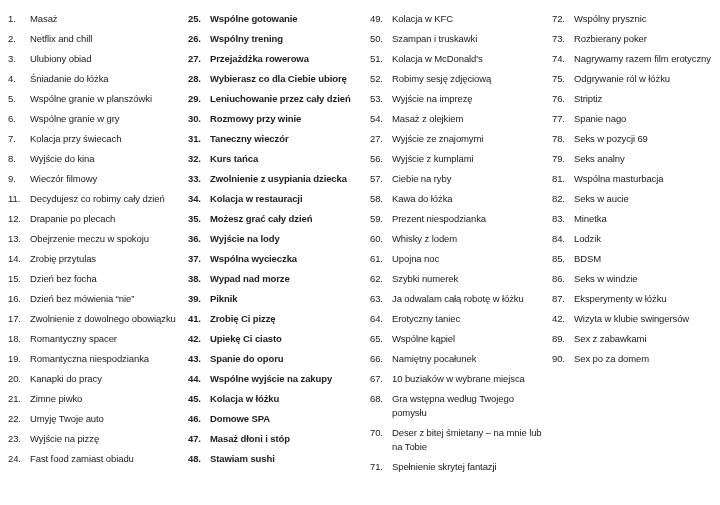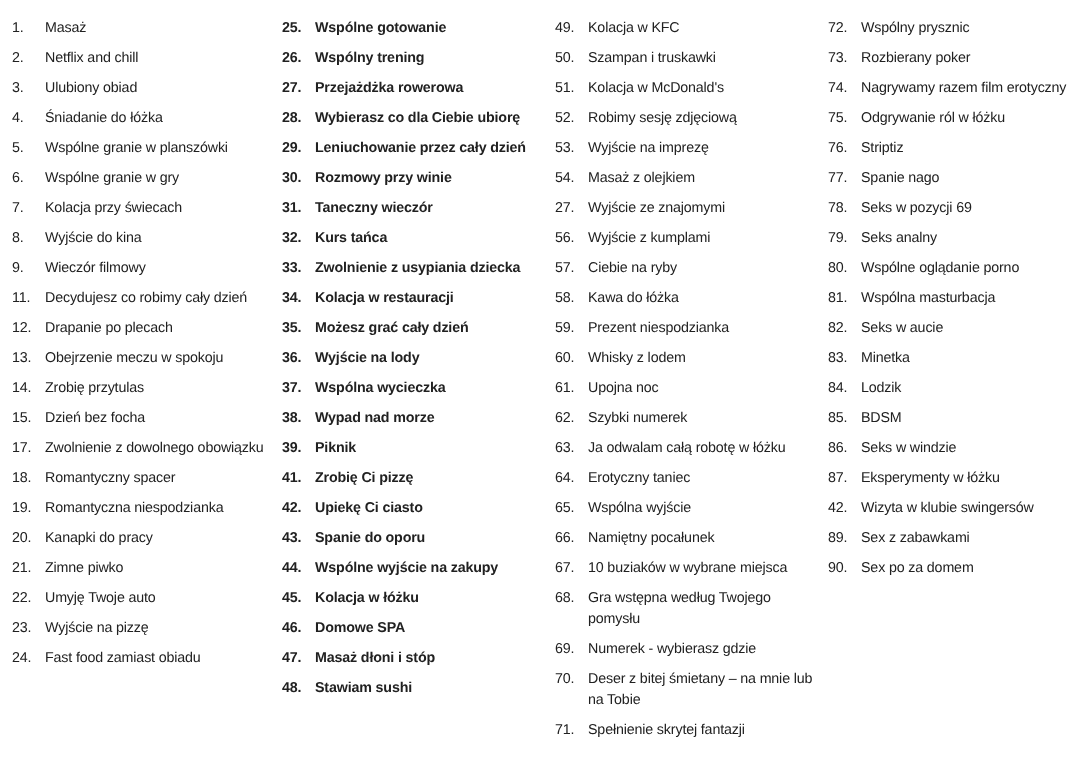--- a/index.html
+++ b/index.html
@@ -89,20 +89,24 @@
       </div>
       <div class="item">
         <span class="num">14.</span>
         <span class="txt">Zrobię przytulas</span>
       </div>
       <div class="item">
         <span class="num">15.</span>
         <span class="txt">Dzień bez focha</span>
       </div>
       <div class="item">
+        <span class="num">16.</span>
+        <span class="txt">Dzień bez mówienia “nie”</span>
+      </div>
+      <div class="item">
         <span class="num">17.</span>
         <span class="txt">Zwolnienie z dowolnego obowiązku</span>
       </div>
       <div class="item">
         <span class="num">18.</span>
         <span class="txt">Romantyczny spacer</span>
       </div>
       <div class="item">
         <span class="num">19.</span>
         <span class="txt">Romantyczna niespodzianka</span>
@@ -282,39 +286,35 @@
       <div class="item bold">
         <span class="num">63.</span>
         <span class="txt">Ja odwalam całą robotę w łóżku</span>
       </div>
       <div class="item bold">
         <span class="num">64.</span>
         <span class="txt">Erotyczny taniec</span>
       </div>
       <div class="item bold">
         <span class="num">65.</span>
-        <span class="txt">Wspólna wyjście</span>
+        <span class="txt">Wspólne kąpiel</span>
       </div>
       <div class="item bold">
         <span class="num">66.</span>
         <span class="txt">Namiętny pocałunek</span>
       </div>
       <div class="item bold">
         <span class="num">67.</span>
         <span class="txt">10 buziaków w wybrane miejsca</span>
       </div>
       <div class="item bold">
         <span class="num">68.</span>
         <span class="txt">Gra wstępna według Twojego pomysłu</span>
       </div>
       <div class="item bold">
-        <span class="num">69.</span>
-        <span class="txt">Numerek - wybierasz gdzie</span>
-      </div>
-      <div class="item bold">
         <span class="num">70.</span>
         <span class="txt">Deser z bitej śmietany – na mnie lub na Tobie</span>
       </div>
       <div class="item bold">
         <span class="num">71.</span>
         <span class="txt">Spełnienie skrytej fantazji</span>
       </div>
     </div>
     <div class="col col-3">
       <div class="item bold">
@@ -341,24 +341,20 @@
         <span class="num">77.</span>
         <span class="txt">Spanie nago</span>
       </div>
       <div class="item bold">
         <span class="num">78.</span>
         <span class="txt">Seks w pozycji 69</span>
       </div>
       <div class="item bold">
         <span class="num">79.</span>
         <span class="txt">Seks analny</span>
-      </div>
-      <div class="item bold">
-        <span class="num">80.</span>
-        <span class="txt">Wspólne oglądanie porno</span>
       </div>
       <div class="item bold">
         <span class="num">81.</span>
         <span class="txt">Wspólna masturbacja</span>
       </div>
       <div class="item bold">
         <span class="num">82.</span>
         <span class="txt">Seks w aucie</span>
       </div>
       <div class="item bold">

